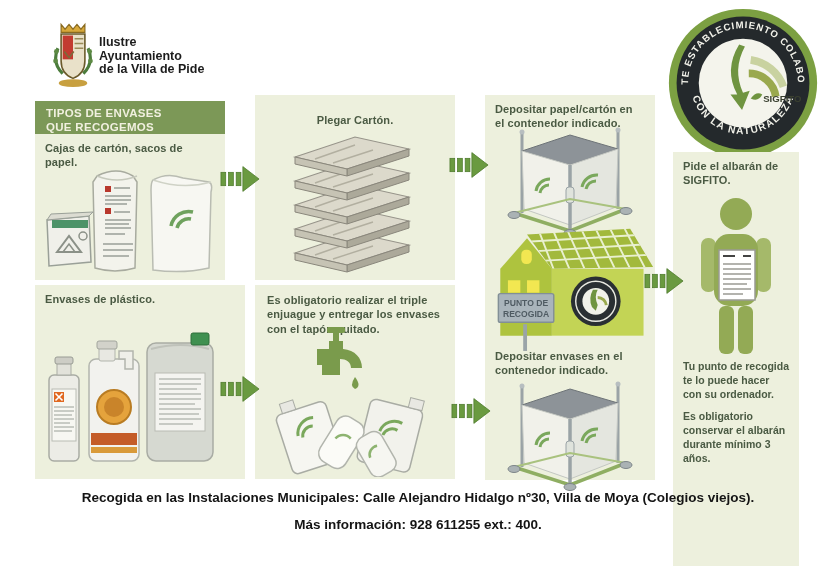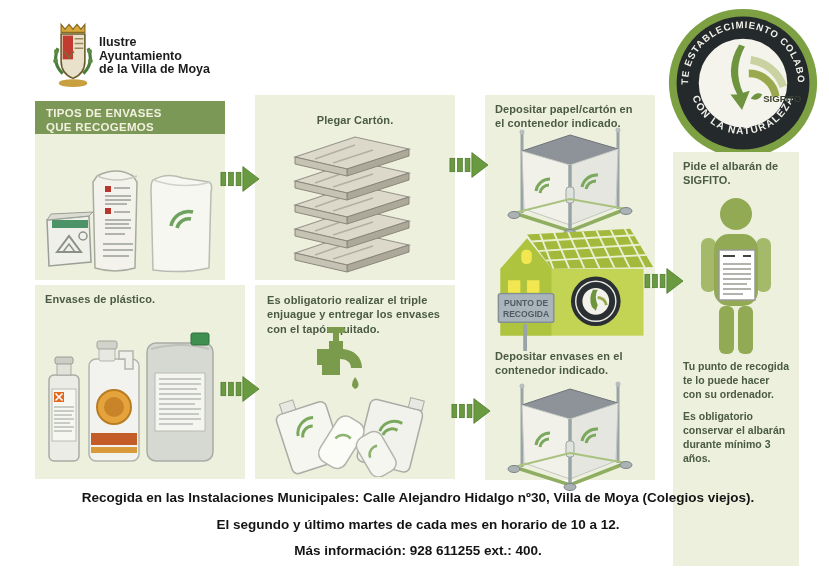--- a/index.html
+++ b/index.html
@@ -83,21 +83,21 @@
       <path d="M14 10 l5 6 5-6 5 6 5-6 5 6 5-6 v10 h-30 z" fill="#d8a93a" stroke="#8a6b20" stroke-width="1.5"></path>
       <path d="M14 22 h30 v34 q0 16 -15 22 q-15 -6 -15 -22 z" fill="#e9e1c9" stroke="#6b5a2a" stroke-width="2"></path>
       <rect x="16" y="24" width="13" height="30" fill="#c23b30"></rect>
       <path d="M31 28 h11 M31 34 h11 M31 40 h11" stroke="#9a8c5a" stroke-width="2"></path>
       <path d="M18 44 l6 8 6-8" stroke="#7a6c3a" stroke-width="2" fill="none"></path>
       <ellipse cx="29" cy="84" rx="18" ry="5" fill="#c8a040"></ellipse>
     </svg>
     <div class="brand-text">
       <div>Ilustre</div>
       <div>Ayuntamiento</div>
-      <div>de la Villa de Moya</div>
+      <div>de la Villa de Pide</div>
     </div>
   </div>
 
   <svg class="abs" style="left:666px;top:6px" width="154" height="154" viewBox="0 0 160 160">
     <circle cx="80" cy="80" r="77" fill="#7ca042"></circle>
     <circle cx="80" cy="80" r="69" fill="#24292c"></circle>
     <circle cx="80" cy="80" r="46" fill="#f4f4ec"></circle>
     <defs>
       <path id="arcTop" d="M 23,80 A 57,57 0 1 1 137,80"></path>
       <path id="arcBot" d="M 28,96 A 55,55 0 0 0 132,96"></path>
@@ -118,20 +118,21 @@
     <path d="M88 96 q6 -8 12 -4 q-4 8 -12 4" fill="#6f9440"></path>
     <text x="101" y="100" font-size="10" font-weight="bold" fill="#3a4030" text-anchor="start">SIGFITO</text>
   </svg>
 
   <div class="header-bar">
     <div>TIPOS DE ENVASES</div>
     <div>QUE RECOGEMOS</div>
   </div>
 
   <div class="panel" style="left:35px;top:134px;width:190px;height:146px">
+    <div class="label">Cajas de cartón, sacos de papel.</div>
     <svg class="abs" style="left:6px;top:34px" width="178" height="108" viewBox="0 0 178 108">
 
       <path d="M112 12 q14 -8 30 -2 l26 4 q4 2 2 10 l-2 76 q-26 6 -56 2 l-2 -80 q0 -8 2 -10z" fill="#f7f7f2" stroke="#b9bcb2" stroke-width="1.5"></path>
       <path d="M112 12 q30 10 58 2" fill="none" stroke="#cfd2c6" stroke-width="1.5"></path>
       <g stroke="#6fa25e" fill="none" stroke-width="3.5">
         <path d="M130 58 a18 18 0 0 1 22 -14"></path>
         <path d="M136 60 a12 12 0 0 1 14 -9"></path>
       </g>
 
       <path d="M56 8 q20 -10 36 0 l4 6 -2 86 q-20 6 -40 0 l-2 -86z" fill="#f3f3ec" stroke="#a8ab9f" stroke-width="1.5"></path>
@@ -326,17 +327,16 @@
     </svg>
   <svg class="abs" style="left:451px;top:396px" width="40" height="30">
       <use href="#sym-arrow"></use>
     </svg>
   <svg class="abs" style="left:644px;top:266px" width="40" height="30">
       <use href="#sym-arrow"></use>
     </svg>
 
   <div class="footer">
     <div>Recogida en las Instalaciones Municipales: Calle Alejandro Hidalgo nº30, Villa de Moya (Colegios viejos).</div>
-    <div>El segundo y último martes de cada mes en horario de 10 a 12.</div>
     <div>Más información: 928 611255 ext.: 400.</div>
   </div>
 
 </div>
 
 </body></html>

